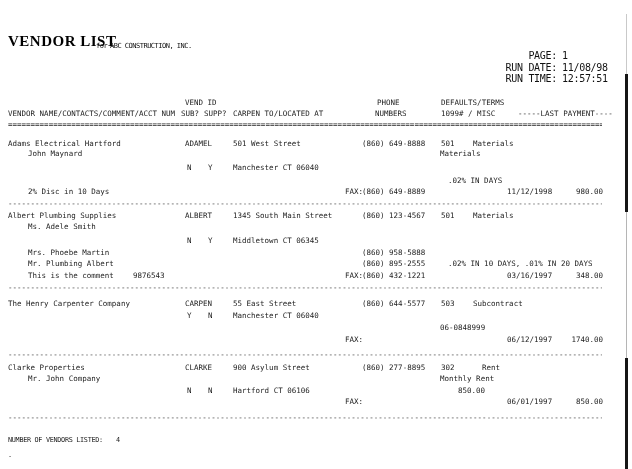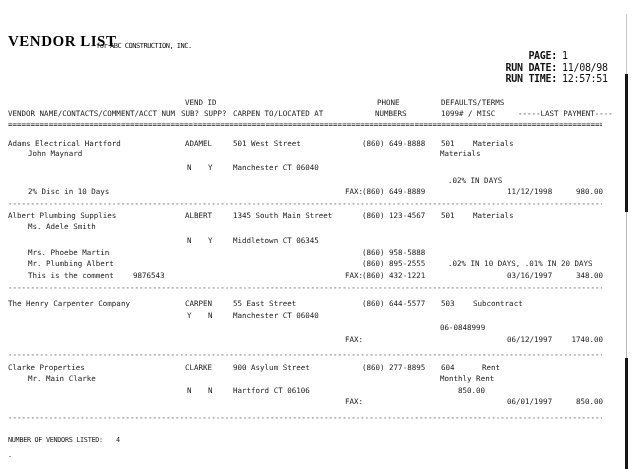--- a/index.html
+++ b/index.html
@@ -8,21 +8,21 @@
     font-family:"DejaVu Sans Mono","Liberation Mono",monospace;
     color:#1c1c1c;overflow:hidden;
   }
   .t{position:absolute;font-size:7.5px;line-height:9px;white-space:pre;}
   .title{
     font-family:"Liberation Serif","DejaVu Serif",serif;
     font-weight:bold;font-size:15px;line-height:16px;letter-spacing:.5px;color:#000;
   }
   .sub{font-size:7px;letter-spacing:-.5px;color:#111;}
   .meta{font-size:10px;letter-spacing:-.3px;color:#111;}
-  .mlabel{left:430px;width:127px;text-align:right;font-weight:bold;}
+  .mlabel{left:430px;width:127px;text-align:right;}
   .mval{left:562px;}
   .hdr{color:#222;}
   .sep{left:8px;width:594px;overflow:hidden;color:#333;}
   .sepHead{color:#222;}
   .ftr{font-size:6.8px;letter-spacing:-.3px;}
   
   .cA{left:8px}   .cB{left:28px}  .cN{left:133px} .cV{left:185px}
   .cS1{left:187px}.cS2{left:208px}.cR{left:233px} .cFX{left:345px}
   .cPH{left:362px}.cT9{left:441px}.cM{left:473px} .cM4{left:482px}
   .cM2{left:440px}.cTR{left:448px}.cMA{left:458px}.cDT{left:507px}
@@ -119,23 +119,23 @@
   <span class="t cM2" style="top:323px">06-0848999</span>
   <span class="t cFX" style="top:335px">FAX:</span>
   <span class="t cDT" style="top:335px">06/12/1997</span>
   <span class="t amt" style="top:335px">1740.00</span>
   <span class="t sep" style="top:350px">--------------------------------------------------------------------------------------------------------------------------------------</span>
 
   <span class="t cA" style="top:363px">Clarke Properties</span>
   <span class="t cV" style="top:363px">CLARKE</span>
   <span class="t cR" style="top:363px">900 Asylum Street</span>
   <span class="t cPH" style="top:363px">(860) 277-8895</span>
-  <span class="t cT9" style="top:363px">604</span>
+  <span class="t cT9" style="top:363px">302</span>
   <span class="t cM4" style="top:363px">Rent</span>
-  <span class="t cB" style="top:374px">Mr. Main Clarke</span>
+  <span class="t cB" style="top:374px">Mr. John Company</span>
   <span class="t cM2" style="top:374px">Monthly Rent</span>
   <span class="t cS1" style="top:386px">N</span>
   <span class="t cS2" style="top:386px">N</span>
   <span class="t cR" style="top:386px">Hartford CT 06106</span>
   <span class="t cMA" style="top:386px">850.00</span>
   <span class="t cFX" style="top:397px">FAX:</span>
   <span class="t cDT" style="top:397px">06/01/1997</span>
   <span class="t amt" style="top:397px">850.00</span>
   <span class="t sep" style="top:413px">--------------------------------------------------------------------------------------------------------------------------------------</span>
 

